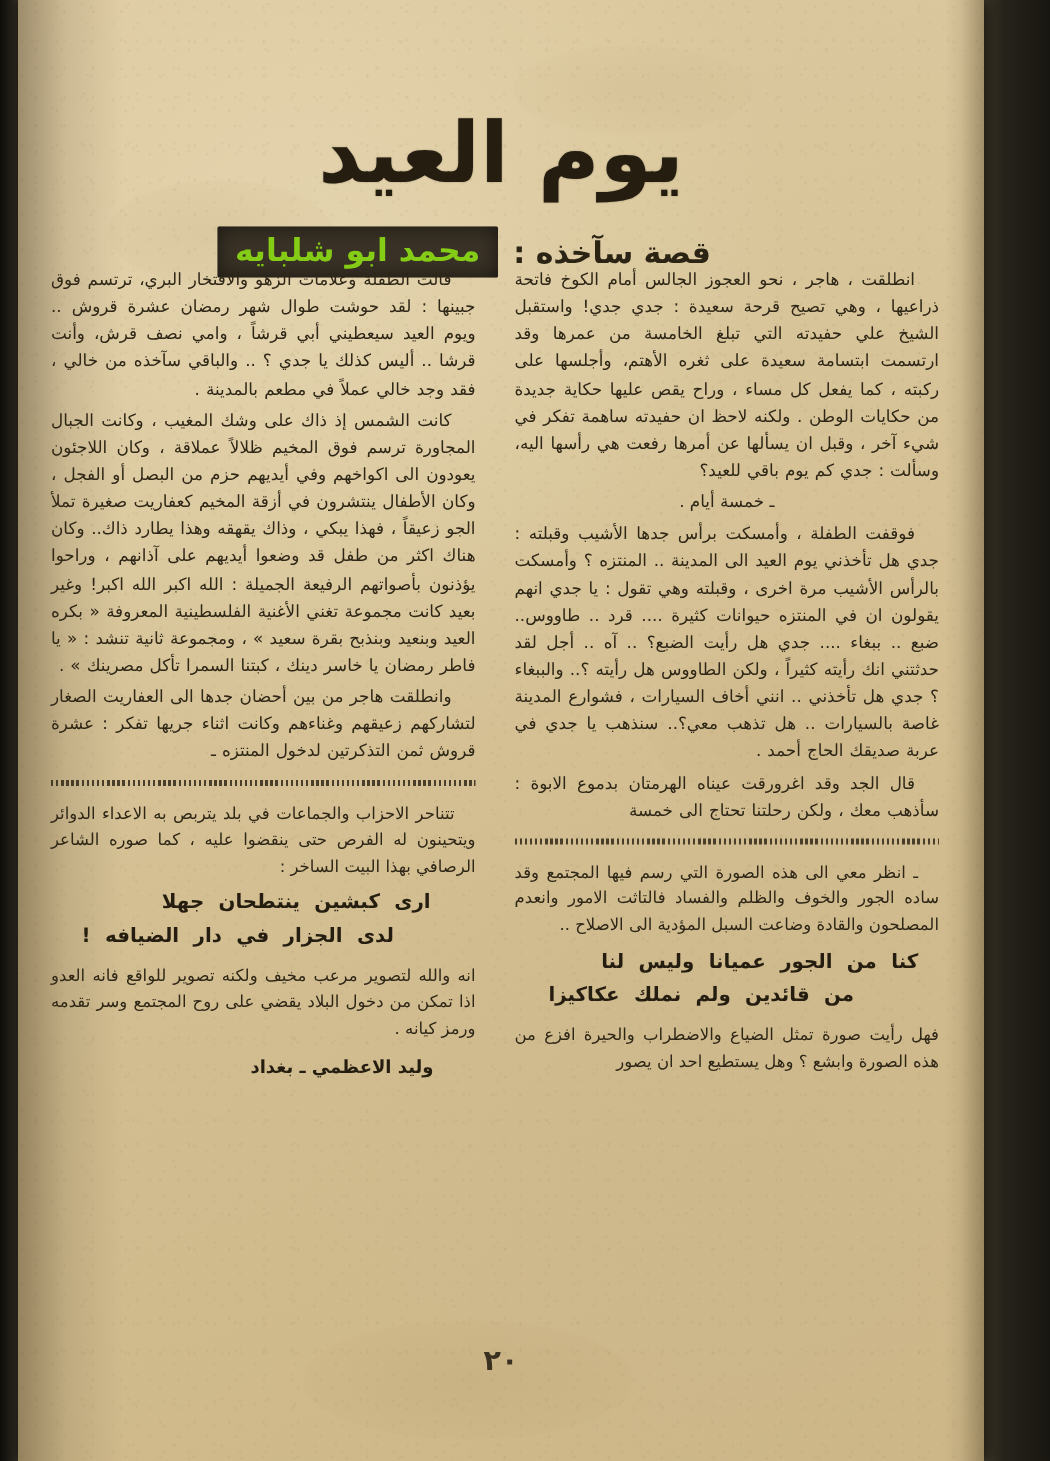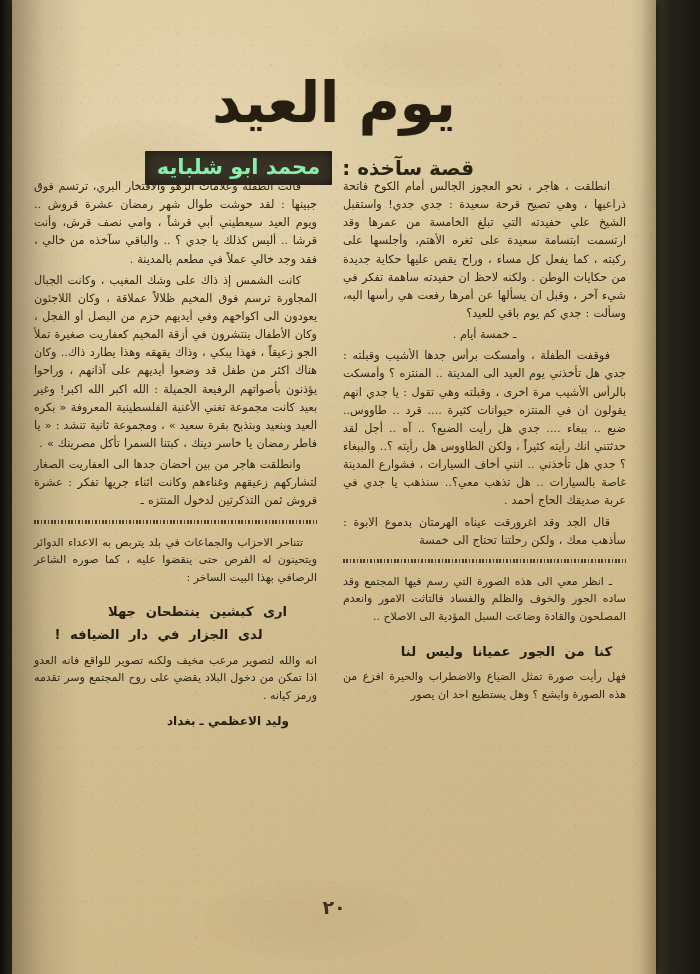--- a/index.html
+++ b/index.html
@@ -101,21 +101,21 @@
     gap: 10px;
   }
   .byline-label {
     font-size: 20px;
     font-weight: 600;
     color: #2b2313;
     white-space: nowrap;
   }
   .author-plate {
     background: #3a3226;
-    color: #86efac;
+    color: #84cc16;
     font-size: 21px;
     font-weight: 700;
     padding: 4px 12px 6px;
     border-radius: 1px;
     white-space: nowrap;
     box-shadow: inset 0 0 14px rgba(0,0,0,0.55);
   }
 
   
   .columns {
@@ -164,21 +164,21 @@
       transparent 1.6px, transparent 3.4px
     );
     background-position: center;
     background-repeat: repeat-x;
     background-size: 100% 4px;
     opacity: 0.85;
   }
 
   
   .verse {
-    margin: 15px 0 5px 0;
+    margin: 5px 0 5px 0;
     text-align: center;
     font-size: 13.2px;
     font-weight: 700;
     color: #251e10;
     line-height: 1.72;
     word-spacing: 5px;
   }
   .verse .v-line { display: block; }
   .verse .v-line.indent-a { padding-left: 44px; }
   .verse .v-line.indent-b { padding-right: 34px; }
@@ -259,20 +259,21 @@
         <p class="para">انطلقت ، هاجر ، نحو العجوز الجالس أمام الكوخ فاتحة ذراعيها ، وهي تصيح قرحة سعيدة : جدي جدي! واستقبل الشيخ علي حفيدته التي تبلغ الخامسة من عمرها وقد ارتسمت ابتسامة سعيدة على ثغره الأهتم، وأجلسها على ركبته ، كما يفعل كل مساء ، وراح يقص عليها حكاية جديدة من حكايات الوطن . ولكنه لاحظ ان حفيدته ساهمة تفكر في شيء آخر ، وقبل ان يسألها عن أمرها رفعت هي رأسها اليه، وسألت : جدي كم يوم باقي للعيد؟</p>
         <p class="dialogue">ـ خمسة أيام .</p>
         <p class="para">فوقفت الطفلة ، وأمسكت برأس جدها الأشيب وقبلته : جدي هل تأخذني يوم العيد الى المدينة .. المنتزه ؟ وأمسكت بالرأس الأشيب مرة اخرى ، وقبلته وهي تقول : يا جدي انهم يقولون ان في المنتزه حيوانات كثيرة .... قرد .. طاووس.. ضبع .. ببغاء .... جدي هل رأيت الضبع؟ .. آه .. أجل لقد حدثتني انك رأيته كثيراً ، ولكن الطاووس هل رأيته ؟.. والببغاء ؟ جدي هل تأخذني .. انني أخاف السيارات ، فشوارع المدينة غاصة بالسيارات .. هل تذهب معي؟.. سنذهب يا جدي في عربة صديقك الحاج أحمد .</p>
         <p class="para">قال الجد وقد اغرورقت عيناه الهرمتان بدموع الابوة : سأذهب معك ، ولكن رحلتنا تحتاج الى خمسة</p>
 
         <div class="rule"></div>
 
         <p class="commentary">ـ انظر معي الى هذه الصورة التي رسم فيها المجتمع وقد ساده الجور والخوف والظلم والفساد فالتاثت الامور وانعدم المصلحون والقادة وضاعت السبل المؤدية الى الاصلاح ..</p>
         <div class="verse">
           <span class="v-line indent-a">كنا من الجور عميانا وليس لنا</span>
+          <span class="v-line indent-b">من قائدين ولم نملك عكاكيزا</span>
         </div>
         <p class="poem-tail">فهل رأيت صورة تمثل الضياع والاضطراب والحيرة افزع من هذه الصورة وابشع ؟ وهل يستطيع احد ان يصور</p>
       </div>
 
       <div class="col">
         <p class="para">قالت الطفلة وعلامات الزهو والافتخار البري، ترتسم فوق جبينها : لقد حوشت طوال شهر رمضان عشرة قروش .. ويوم العيد سيعطيني أبي قرشاً ، وامي نصف قرش، وأنت قرشا .. أليس كذلك يا جدي ؟ .. والباقي سآخذه من خالي ، فقد وجد خالي عملاً في مطعم بالمدينة .</p>
         <p class="para">كانت الشمس إذ ذاك على وشك المغيب ، وكانت الجبال المجاورة ترسم فوق المخيم ظلالاً عملاقة ، وكان اللاجئون يعودون الى اكواخهم وفي أيديهم حزم من البصل أو الفجل ، وكان الأطفال ينتشرون في أزقة المخيم كعفاريت صغيرة تملأ الجو زعيقاً ، فهذا يبكي ، وذاك يقهقه وهذا يطارد ذاك.. وكان هناك اكثر من طفل قد وضعوا أيديهم على آذانهم ، وراحوا يؤذنون بأصواتهم الرفيعة الجميلة : الله اكبر الله اكبر! وغير بعيد كانت مجموعة تغني الأغنية الفلسطينية المعروفة « بكره العيد وبنعيد وبنذبح بقرة سعيد » ، ومجموعة ثانية تنشد : « يا فاطر رمضان يا خاسر دينك ، كبتنا السمرا تأكل مصرينك » .</p>
         <p class="para">وانطلقت هاجر من بين أحضان جدها الى العفاريت الصغار لتشاركهم زعيقهم وغناءهم وكانت اثناء جريها تفكر : عشرة قروش ثمن التذكرتين لدخول المنتزه ـ</p>
 
         <div class="rule"></div>

